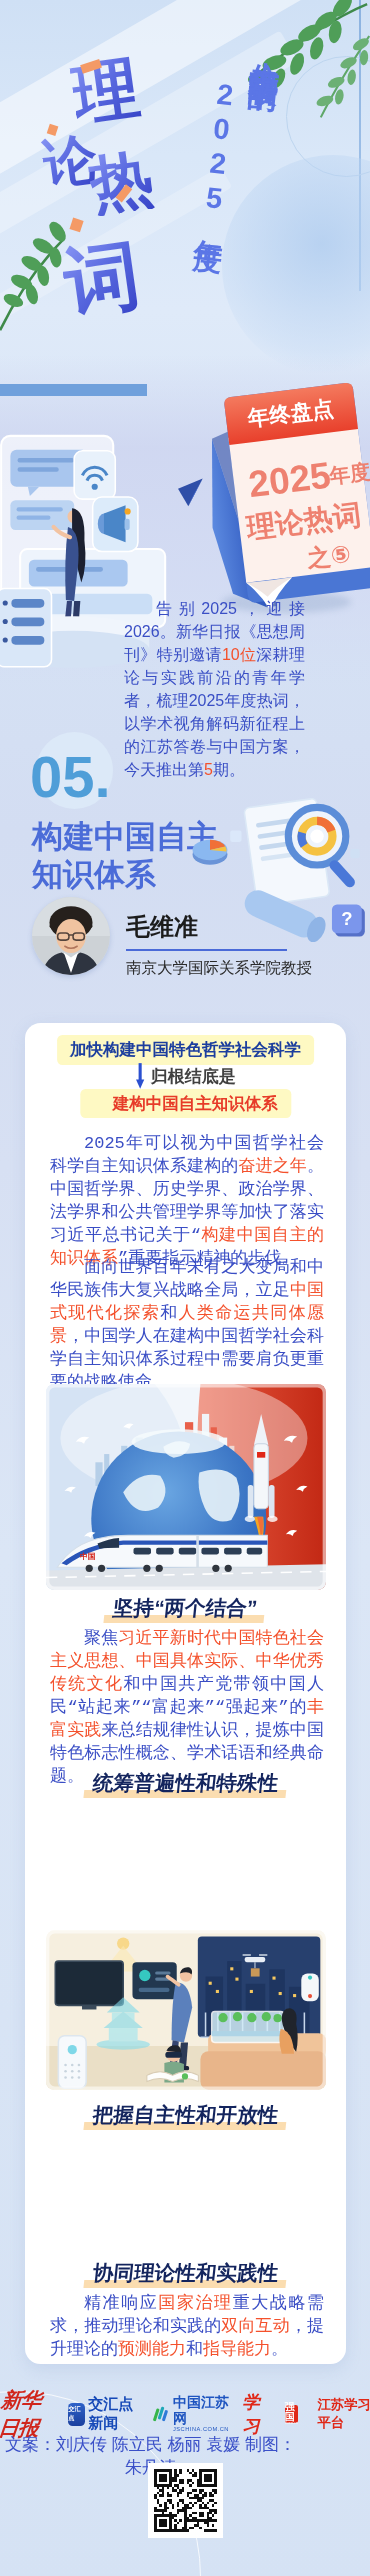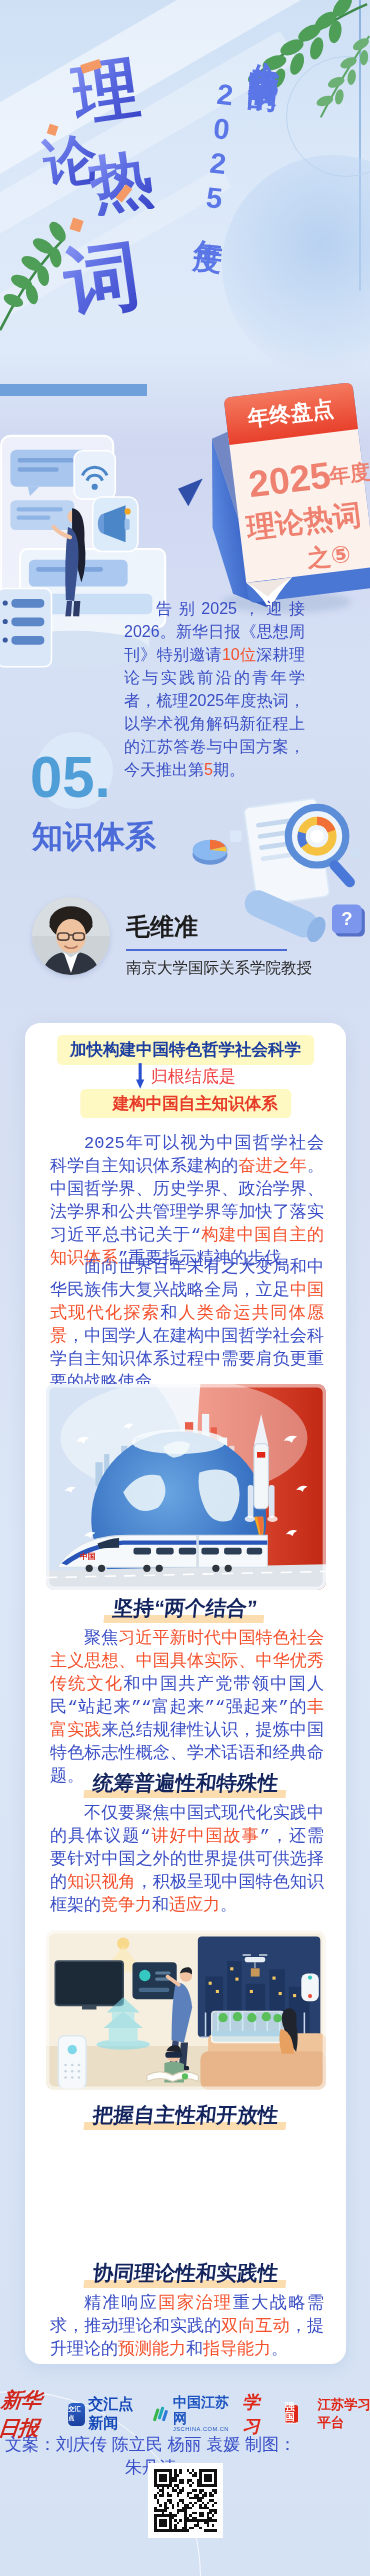--- a/index.html
+++ b/index.html
@@ -46,21 +46,21 @@
   .avatar{position:absolute;left:32px;top:897px;width:78px;height:78px;border-radius:50%;overflow:hidden;
     box-shadow:0 2.1px 5.2px rgba(90,120,180,.25);}
   
   .card{position:absolute;left:25px;top:1023px;width:321px;height:1341px;background:#ffffff;
     border-radius:15.5px;box-shadow:0 4.1px 15.5px rgba(120,150,200,.18);}
   .pill{position:absolute;left:50%;transform:translateX(-50%);background:#fef9c3;border-radius:5.2px;
     padding:3.6px 13.4px;font-size:16.5px;font-weight:700;white-space:nowrap;}
   .pill-blue{color:#1c3e9e;}
   .pill-red{color:#e73b28;}
   .arrow-row{position:absolute;left:0;width:100%;display:flex;justify-content:center;align-items:center;gap:5.2px;}
-  .arrow-label{font-size:17px;font-weight:400;color:#ef4444;}
+  .arrow-label{font-size:17px;font-weight:700;color:#404040;}
   .para{position:absolute;left:25px;width:274px;font-size:17px;line-height:23px;color:#3a4ec5;
     text-align:justify;text-indent:2em;font-weight:500;font-family:Liberation Mono, monospace;}
   .illu{position:absolute;left:20.6px;width:280px;border-radius:8.2px;overflow:hidden;}
   .sec-head-wrap{position:absolute;left:0;width:100%;text-align:center;}
   .sec-head{position:relative;display:inline-block;font-size:20.6px;font-weight:900;color:#14255e;transform:skewX(-6deg);}
   .sec-head .bar{position:absolute;left:-8.2px;right:-8.2px;bottom:-0.5px;height:7.7px;background:#fbddb0;}
   .sec-head b{position:relative;}
   
   .logo-row{position:absolute;left:0;top:2386px;width:371px;display:flex;justify-content:center;
     align-items:center;gap:10.3px;}
@@ -240,20 +240,21 @@
         <rect x="28" y="368" width="64" height="17" rx="8" fill="#5b86c8"></rect>
       <circle cx="16" cy="412" r="5" fill="#39589e"></circle>
         <rect x="28" y="404" width="64" height="17" rx="8" fill="#5b86c8"></rect>
     </g>
   </svg>
 
   <div class="intro"><span>告别2025，迎接2026。新华日报《思想周刊》特别邀请</span><span class="seg-accent">10位</span><span>深耕理论与实践前沿的青年学者，梳理2025年度热词，以学术视角解码新征程上的江苏答卷与中国方案，今天推出第</span><span class="seg-accent">5</span><span>期。</span></div>
 
   <div class="ep-num">05.</div>
   <div class="ep-title">
+    <div>构建中国自主</div>
     <div>知识体系</div>
   </div>
 
   <svg class="abs" style="left:190px;top:833px;" width="40" height="34" viewBox="0 0 78 66">
     <ellipse cx="39" cy="42" rx="34" ry="20" fill="#6a94d8"></ellipse>
     <ellipse cx="39" cy="33" rx="34" ry="20" fill="#8ab8f0"></ellipse>
     <path d="M39,33 L39,13 A34,20 0 0 1 69,26 Z" fill="#f07038"></path>
     <path d="M39,33 L69,26 A34,20 0 0 1 71,36 Z" fill="#f5c242"></path>
   </svg>
 
@@ -412,21 +413,20 @@
     </div>
 
     <div class="sec-head-wrap" style="top:571px;">
       <span class="sec-head"><i class="bar"></i><b>坚持“两个结合”</b></span>
     </div>
     <div class="para" style="top:604px;"><span>聚焦</span><span class="seg-accent">习近平新时代中国特色社会主义思想、中国具体实际、中华优秀传统文化</span><span>和中国共产党带领中国人民“站起来”“富起来”“强起来”的</span><span class="seg-accent">丰富实践</span><span>来总结规律性认识，提炼中国特色标志性概念、学术话语和经典命题。</span></div>
 
     <div class="sec-head-wrap" style="top:746px;">
       <span class="sec-head"><i class="bar"></i><b>统筹普遍性和特殊性</b></span>
     </div>
-    <div class="para" style="top:779px;"><span>不仅要聚焦中国式现代化实践中的具体议题“</span><span class="seg-accent">讲好中国故事</span><span>”，还需要针对中国之外的世界提供可供选择的</span><span class="seg-accent">知识视角</span><span>，积极呈现中国特色知识框架的</span><span class="seg-accent">竞争力</span><span>和</span><span class="seg-accent">适应力</span><span>。</span></div>
 
     <div class="illu" style="top:907px;height:160px;">
       <svg width="280" height="160" viewBox="0 0 544 310">
         <rect width="544" height="310" rx="16" fill="#f6efdf"></rect>
         <rect y="225" width="544" height="85" fill="#eadfc6"></rect>
         <circle cx="150" cy="26" r="12" fill="#f8d88a"></circle>
         <path d="M150,30 L110,80 L190,80 Z" fill="#fbe7b2" opacity="0.6"></path>
         <g>
           <rect x="295" y="12" width="238" height="196" rx="8" fill="#27406e"></rect>
           <g fill="#1e3560">

